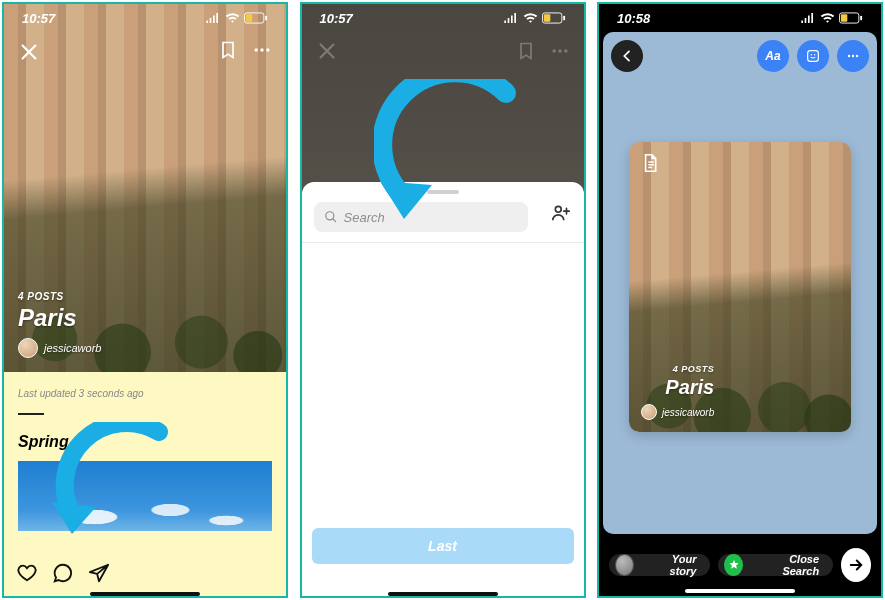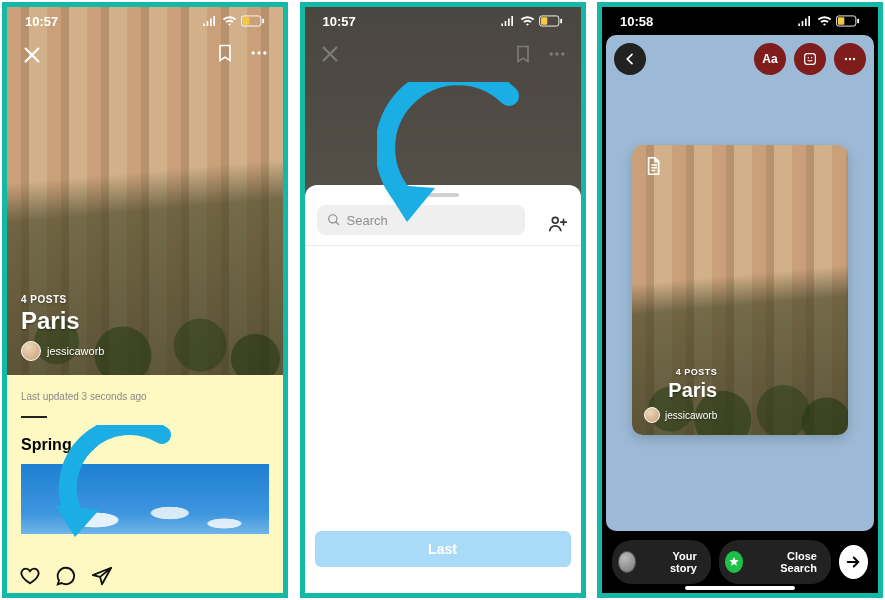--- a/index.html
+++ b/index.html
@@ -5,24 +5,25 @@
   * { box-sizing: border-box; margin: 0; padding: 0; }
   body {
     background: #fff;
     font-family: -apple-system, Helvetica, Arial, sans-serif;
     width: 885px; height: 600px;
     display: flex; justify-content: space-between;
     padding: 2px;
   }
   .phone {
     width: 286px; height: 596px;
-    border: 5px solid #14b8a6;
+    border: 2px solid #14b8a6;
     position: relative;
     overflow: hidden;
     background: #000;
+    font-style: italic;
   }
   .status-bar {
     position: absolute; top: 0; left: 0; right: 0;
     height: 28px; display: flex; justify-content: space-between;
     align-items: center; padding: 0 18px; z-index: 50;
     font-size: 13px; font-weight: 600;
   }
   .status-white { color: #fff; }
   .status-icons { display: flex; align-items: center; gap: 4px; }
   .status-icons svg { display: block; }
@@ -102,21 +103,21 @@
     padding: 0 14px; z-index: 20; color: rgba(255,255,255,.28);
   }
   .p2-sheet {
     position: absolute; left: 0; right: 0; bottom: 0; top: 178px;
     background: #fff; border-radius: 12px 12px 0 0;
     padding: 8px 0 0; z-index: 10;
     display: flex; flex-direction: column;
   }
   .p2-handle { width: 32px; height: 4px; background: #d0d0d0; border-radius: 3px; margin: 0 auto 8px; }
   .p2-search-row {
-    display: flex; align-items: flex-end; gap: 22px;
+    display: flex; align-items: flex-start; gap: 22px;
     padding: 0 12px 10px; border-bottom: 1px solid #e9e9e9;
   }
   .p2-search {
     flex: 1; background: #efefef; border-radius: 8px;
     height: 30px; display: flex; align-items: center;
     padding: 0 10px; color: #8e8e8e; font-size: 13px; gap: 6px;
   }
   .p2-addperson { width: 22px; height: 22px; color: #333; }
   .p2-row {
     display: flex; align-items: center; padding: 10px 14px;
@@ -147,21 +148,21 @@
   }
   .p3-topbar {
     position: absolute; top: 8px; left: 8px; right: 8px;
     display: flex; justify-content: space-between; align-items: center;
   }
   .p3-circle-btn {
     width: 32px; height: 32px; border-radius: 50%; background: #222;
     display: flex; align-items: center; justify-content: center; color: #fff;
   }
   .p3-right-btns { display: flex; gap: 8px; }
-  .p3-right-btns .p3-circle-btn { background: #7f1d1d; font-size: 12px; font-weight: 700; }
+  .p3-right-btns .p3-circle-btn { background: #3b82f6; font-size: 12px; font-weight: 700; }
   .p3-card {
     position: absolute; top: 110px; left: 26px; right: 26px; height: 290px;
     border-radius: 10px; overflow: hidden;
     box-shadow: 0 4px 12px rgba(0,0,0,.18);
   }
   .p3-card .paris { border-radius: 10px; }
   .p3-card-icon {
     position: absolute; top: 10px; left: 10px; z-index: 5;
     width: 24px; height: 24px; color: #fff;
   }
@@ -174,21 +175,21 @@
   .p3-author { display: flex; align-items: center; gap: 5px; margin-top: 5px; font-size: 10px; }
   .p3-avatar { width: 16px; height: 16px; border-radius: 50%;
     background: radial-gradient(circle at 35% 30%, #eed6b8, #c89d75);
     border: 1px solid #fff; }
 
   .p3-bottom {
     position: absolute; left: 0; right: 0; bottom: 0; height: 62px;
     display: flex; align-items: center; gap: 8px; padding: 0 10px;
   }
   .p3-chip {
-    height: 44px; border-radius: 20px; background: #222; color: #fff;
+    height: 22px; border-radius: 20px; background: #222; color: #fff;
     display: flex; align-items: center; gap: 16px; padding: 0 14px 0 6px;
     font-size: 11px; font-weight: 600;
   }
   .p3-chip .dot {
     width: 22px; height: 22px; border-radius: 50%; display:flex;align-items:center;justify-content:center;
   }
   .p3-chip-story .dot { background: radial-gradient(circle at 35% 30%, #bbb, #777); border:1px solid #555; }
   .p3-chip-cf .dot { background: #1fbf4a; color: #fff; font-size: 12px; }
   .p3-send-circle {
     width: 34px; height: 34px; border-radius: 50%; background: #fff;

